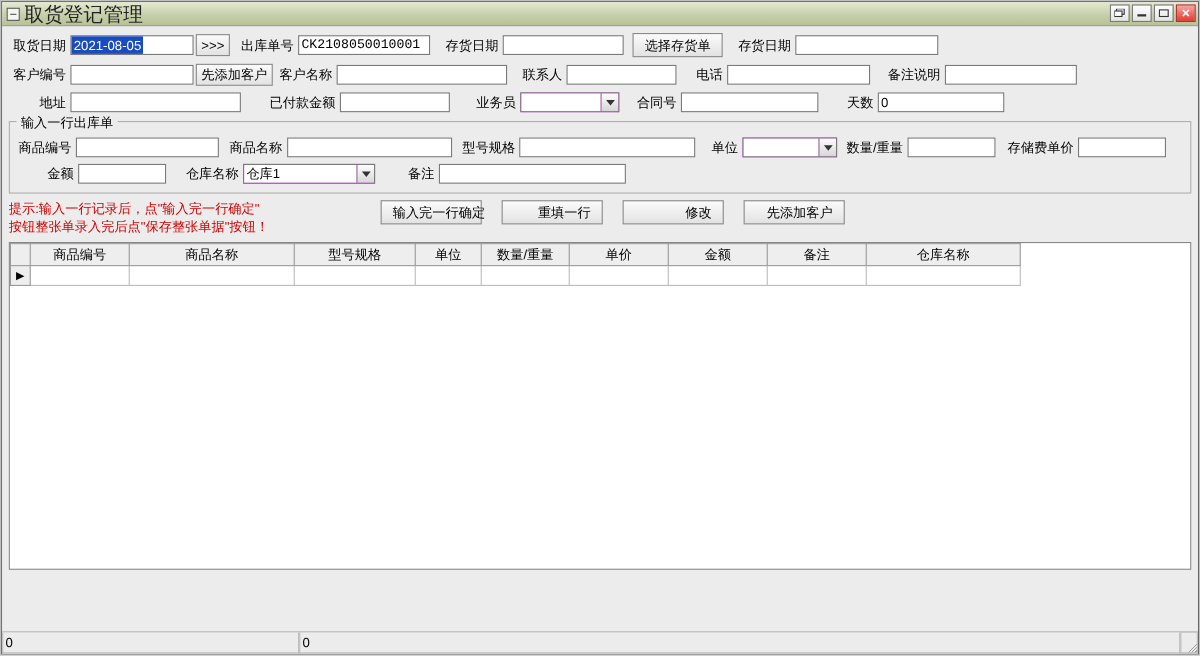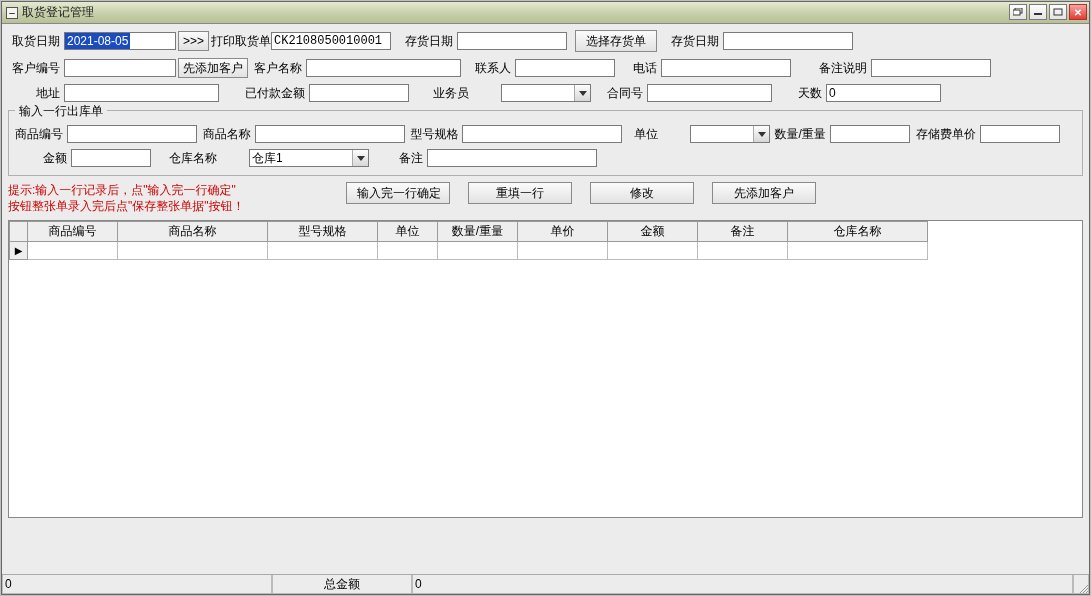--- a/index.html
+++ b/index.html
@@ -32,21 +32,21 @@
   }
   .titlebar .ticon {
     width: 12px; height: 12px;
     border: 1px solid #555;
     margin-right: 4px;
     display: inline-flex;
     align-items: center; justify-content: center;
     background: #f4f4f0;
     font-size: 10px; line-height: 10px;
   }
-  .titlebar .title { font-size: 12px; color: #222; }
+  .titlebar .title { font-size: 18px; color: #222; }
   .titlebar .ctrls { position: absolute; right: 2px; top: 2px; display: flex; gap: 2px; }
   .titlebar .ctrl {
     width: 18px; height: 16px;
     border: 1px solid #7a7a7a;
     background: linear-gradient(#fdfdfd,#e4e4e4);
     display: inline-flex; align-items: center; justify-content: center;
     font-size: 10px; cursor: pointer;
   }
   .titlebar .ctrl.close {
     background: linear-gradient(#f7a4a4,#e53b2f);
@@ -61,21 +61,21 @@
   }
   .row { display: flex; align-items: center; margin-bottom: 6px; flex-wrap: nowrap; }
   .lbl { text-align: right; padding-right: 4px; color: #000; white-space: nowrap; }
   input.txt, .combo, select.sel {
     height: 18px;
     border: 1px solid #7a7a7a;
     background: #fff;
     font-size: 12px;
     padding: 0 2px;
   }
-  .sel-in { border: 1px solid #7a7a7a; background: #d946ef; height: 18px; position: relative; margin-left: 28px; }
+  .sel-in { border: 1px solid #7a7a7a; background: #d946ef; height: 18px; position: relative; }
   .sel-in input { border: none; width: calc(100% - 16px); height: 16px; padding: 0 2px; font-size: 12px; outline: none; }
   .sel-in .arrow {
     position: absolute; right: 0; top: 0; width: 16px; height: 16px;
     border-left: 1px solid #aaa;
     background: linear-gradient(#fdfdfd,#d7d7d7);
     display: inline-flex; align-items: center; justify-content: center;
   }
   .sel-in .arrow::after { content: ""; border-left: 4px solid transparent; border-right: 4px solid transparent; border-top: 5px solid #333; }
   .btn {
     height: 22px;
@@ -101,21 +101,21 @@
     position: relative;
     margin-top: 8px;
     padding: 14px 22px 8px 6px;
   }
   .groupbox .legend {
     position: absolute; top: -8px; left: 6px;
     background: #ececec; padding: 0 4px; font-size: 12px;
   }
   .hint { color: #d00000; line-height: 16px; }
   .action-row { display: flex; align-items: flex-start; gap: 18px; margin-top: 2px; }
-  .action-row .btn { width: 104px; text-align: center; }
+  .action-row .btn { width: 92px; text-align: right; }
   .grid-wrap { display: flex; margin-top: 6px; }
   .grid {
     border: 1px solid #888;
     background: #fff;
     flex: 1;
     height: 298px;
     position: relative;
     overflow: hidden;
   }
   .grid table { border-collapse: collapse; width: 880px; table-layout: fixed; }
@@ -197,21 +197,21 @@
   <div class="client">
 
     <div class="row">
       <span class="lbl" style="width:56px">取货日期</span>
       <span class="date-wrap" style="width:112px">
         <span class="date-sel">2021-08-05</span>
         <span class="pad"></span>
       </span>
       <button class="btn small" style="margin-left:2px">&gt;&gt;&gt;</button>
 
-      <span class="lbl" style="width:60px;margin-left:2px">打印取货单</span>
+      <span class="lbl" style="width:60px;margin-left:2px">出库单号</span>
       <input class="txt" style="width: 120px; font-family: Liberation Mono, monospace;" value="CK2108050010001">
 
       <span class="lbl" style="width:60px;margin-left:6px">存货日期</span>
       <input class="txt" style="width: 110px;">
 
       <button class="btn" style="margin-left:8px">选择存货单</button>
 
       <span class="lbl" style="width:60px;margin-left:6px">存货日期</span>
       <input class="txt" style="width: 130px;">
     </div>
@@ -223,21 +223,21 @@
 
       <span class="lbl" style="width:56px;margin-left:2px">客户名称</span>
       <input class="txt" style="width: 155px;">
 
       <span class="lbl" style="width:48px;margin-left:6px">联系人</span>
       <input class="txt" style="width: 100px;">
 
       <span class="lbl" style="width:40px;margin-left:6px">电话</span>
       <input class="txt" style="width: 130px;">
 
-      <span class="lbl" style="width:60px;margin-left:20px">备注说明</span>
+      <span class="lbl" style="width:60px;margin-left:8px">备注说明</span>
       <input class="txt" style="width: 120px;">
     </div>
 
     <div class="row">
       <span class="lbl" style="width:56px">地址</span>
       <input class="txt" style="width: 155px;">
 
       <span class="lbl" style="width:80px;margin-left:10px">已付款金额</span>
       <input class="txt" style="width: 100px;">
 
@@ -336,21 +336,20 @@
                 <td></td>
                 <td></td>
             </tr>
           </tbody>
         </table>
       </div>
     </div>
 
     <div class="statusbar">
       <div class="cell valcell">0</div>
-      <div class="cell lblcell">总金额</div>
       <div class="cell valcell" style="flex:1">0</div>
       <div class="grip">
           <span></span>
         </div>
     </div>
 
   </div>
 </div>
 
 </body></html>

